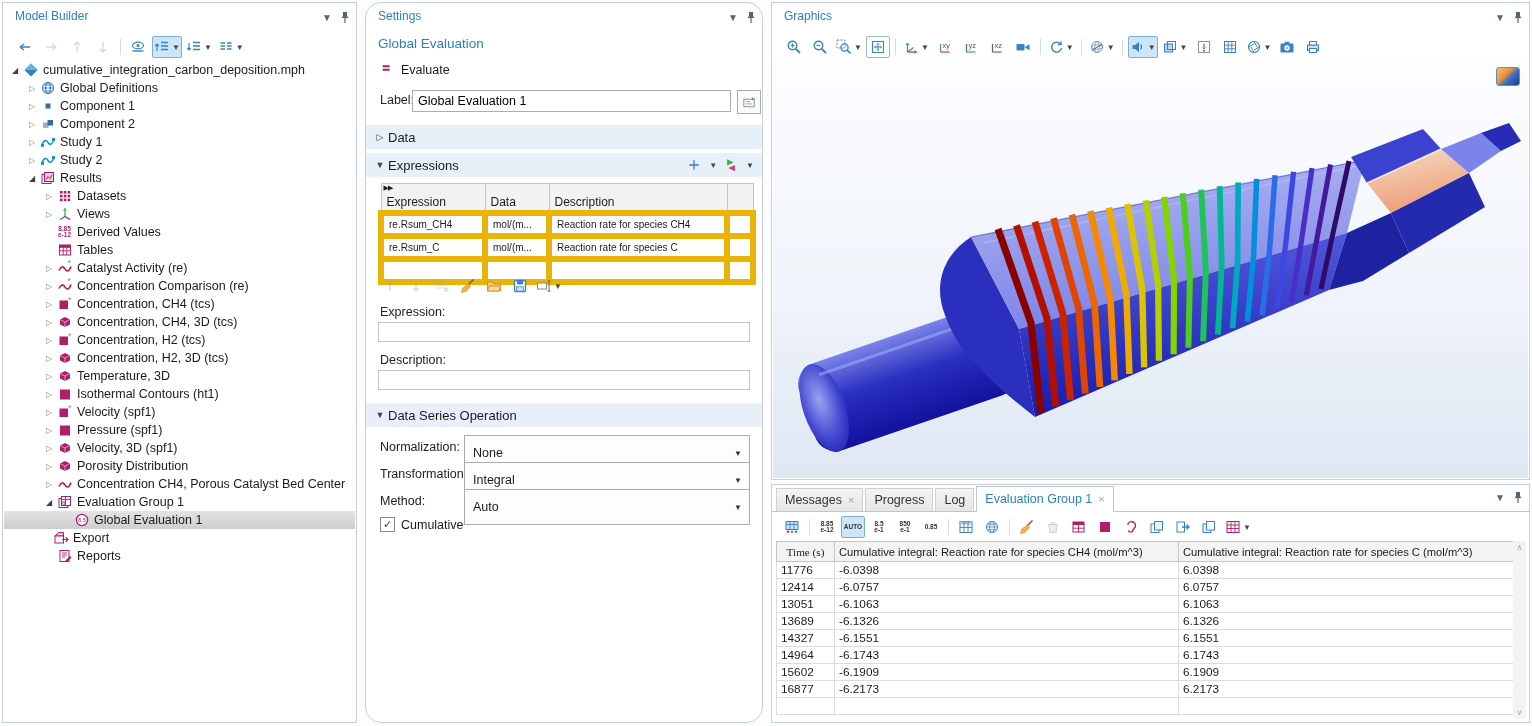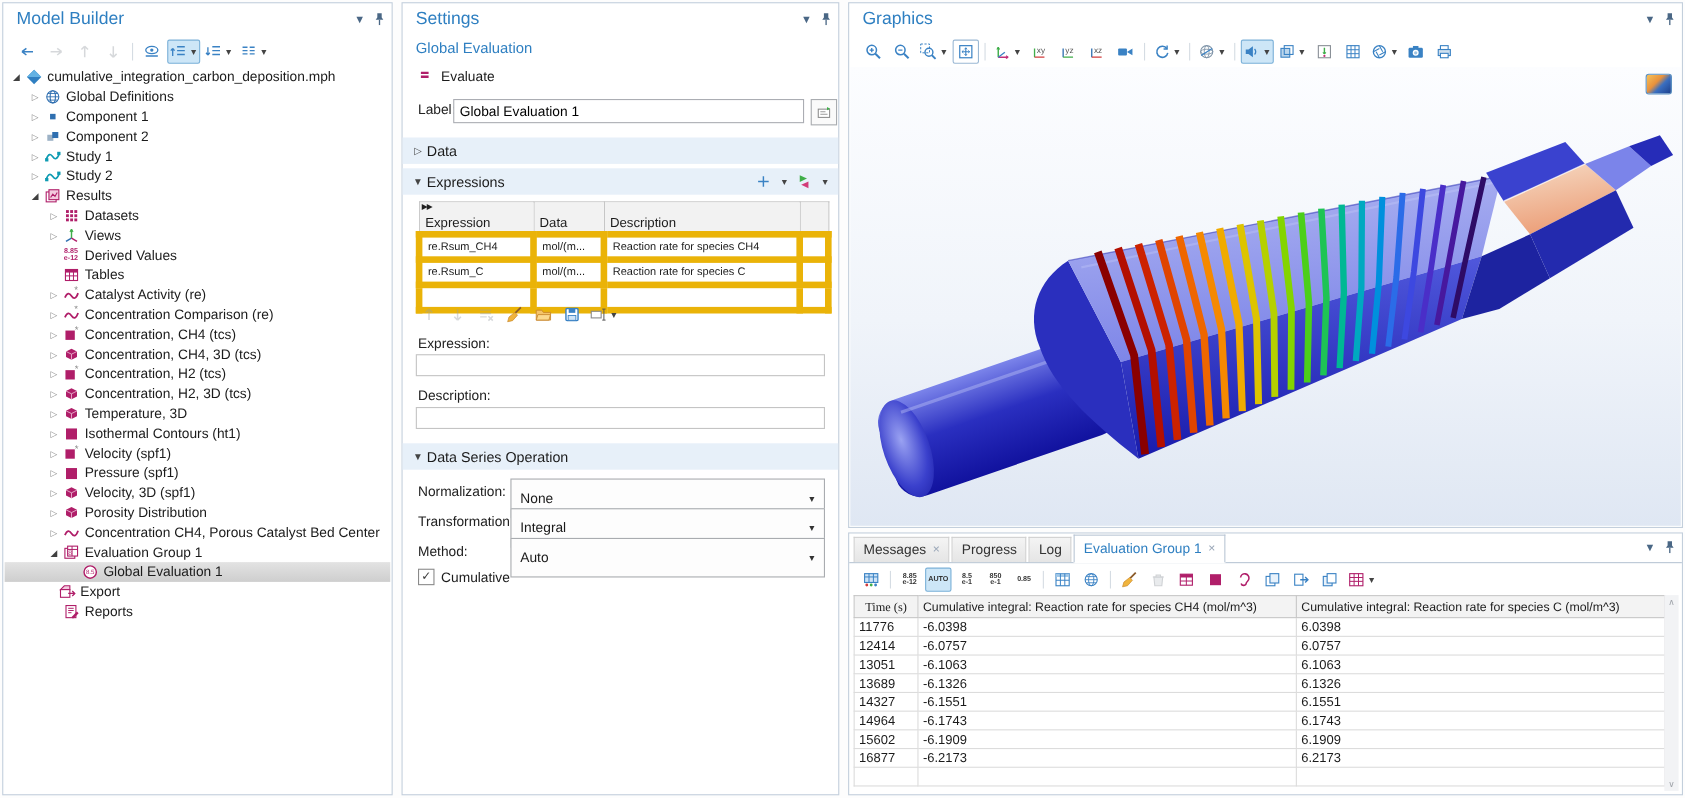--- a/index.html
+++ b/index.html
@@ -1,19 +1,19 @@
 <!DOCTYPE html>
 <html><head>
 <meta charset="utf-8">
 <style>
   html,body{margin:0;padding:0;background:#fff;}
   #app{position:relative;width:1532px;height:726px;background:#fdfdfd;
        font-family:"Liberation Sans",sans-serif;color:#1b1b1b;overflow:hidden;}
   .panel{position:absolute;background:#fff;border:1px solid #c3cfdc;box-sizing:border-box;}
-  .ptitle{position:absolute;left:12px;top:6px;font-size:16px;color:#2e7fc1;}
+  .ptitle{position:absolute;left:12px;top:6px;font-size:12px;color:#2e7fc1;}
   .psub{position:absolute;left:12px;top:33px;font-size:13.5px;color:#2e7fc1;}
   .winctl{position:absolute;right:6px;top:8px;display:flex;gap:8px;align-items:center;}
   .wbtn{font-size:10px;color:#4a6785;cursor:default;line-height:10px;}
   
   .tbar{position:absolute;display:flex;align-items:center;gap:2px;}
   .tbtn{height:20px;min-width:20px;display:inline-flex;align-items:center;justify-content:center;
         border:1px solid transparent;border-radius:2px;padding:0 1px;gap:1px;}
   .tbtn.active{background:#cde6f7;border-color:#7ab0d8;}
   .tbtn.boxed{border-color:#9ab8d4;}
   .tbtn.disabled{opacity:.4;}
@@ -441,21 +441,21 @@
               <rect x="3" y="2.5" width="9" height="11" fill="#fff" stroke="#b01e69"></rect>
               <path d="M5 5h5M5 7h5M5 9h3" stroke="#b01e69" stroke-width=".9"></path>
               <path d="M8.5 12.5l4.5-4.5 1.5 1.5-4.5 4.5H8.5z" fill="#b01e69"></path>
             </svg>
           </span>
           <span>Reports</span>
         </div>
       </div>
   </section>
 
-  <section class="panel" id="st" style="left:365px;top:2px;width:398px;height:721px;">
+  <section class="panel" id="st" style="left:365px;top:2px;width:398px;height:721px;border-radius:16px;">
     <div class="ptitle">Settings</div>
     <div class="winctl">
       <span class="wbtn">▼</span>
       <span class="wbtn"><svg width="10" height="12" viewBox="0 0 10 12">
             <path d="M3 1h4v4l1.5 2h-7L3 5z" fill="#4a6785"></path>
             <path d="M5 7v5" stroke="#4a6785" stroke-width="1.2"></path>
           </svg></span>
     </div>
     <div class="psub">Global Evaluation</div>
     <div style="position:absolute;left:14px;top:58px;display:flex;align-items:center;gap:7px;font-size:12.5px;">

